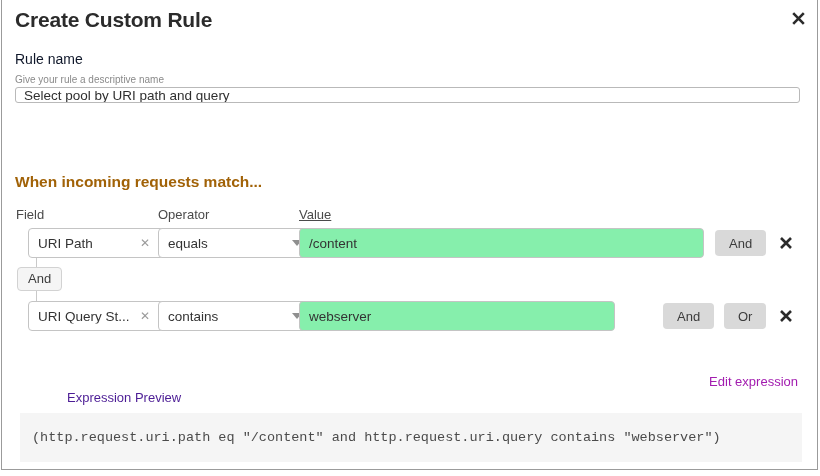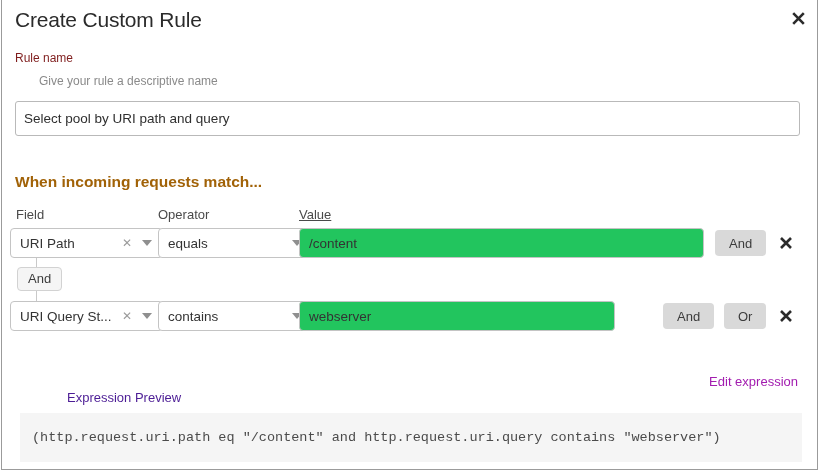--- a/index.html
+++ b/index.html
@@ -26,21 +26,21 @@
     border-top: none;
     box-sizing: border-box;
   }
 
   
   .dlg-title {
     position: absolute;
     left: 13px;
     top: 8px;
     font-size: 21px;
-    font-weight: normal;
+    font-weight: bold;
     letter-spacing: -0.2px;
     color: #2b2b2b;
   }
   .close-btn {
     position: absolute;
     right: 8px;
     top: 7px;
     width: 22px;
     height: 22px;
     display: flex;
@@ -48,37 +48,36 @@
     justify-content: center;
     cursor: pointer;
   }
   .close-btn svg { display: block; }
 
   
   .rule-label {
     position: absolute;
     left: 13px;
     top: 51px;
-    font-size: 12px;
-    color: #7f1d1d;
+    font-size: 14px;
+    color: #0f172a;
   }
   .rule-help {
     position: absolute;
     left: 13px;
     top: 74px;
-    font-size: 12px;
+    font-size: 10px;
     color: #8a8a8a;
-    margin-left: 24px;
   }
   .rule-input {
     position: absolute;
     left: 13px;
-    top: 101px;
+    top: 87px;
     width: 785px;
-    height: 35px;
+    height: 16px;
     box-sizing: border-box;
     border: 1px solid #b9b9b9;
     border-radius: 3px;
     background: #fff;
     font-family: "Liberation Sans", sans-serif;
     font-size: 13.5px;
     color: #2f2f2f;
     padding: 0 8px;
     outline: none;
   }
@@ -148,31 +147,31 @@
   .sel .caret {
     position: absolute;
     right: 10px;
     top: 50%;
     transform: translateY(-50%);
     width: 0; height: 0;
     border-left: 5px solid transparent;
     border-right: 5px solid transparent;
     border-top: 6px solid #8f8f8f;
   }
-  .sel.field-sel { left: 8px; width: 153px; }
+  .sel.field-sel { left: 26px; width: 153px; }
   .sel.op-sel    { left: 156px; width: 157px; }
   .sel.op-sel .caret { right: 12px; }
 
   .val-input {
     position: absolute;
     height: 30px;
     box-sizing: border-box;
     border: 1px solid #c4c4c4;
     border-radius: 4px;
-    background: #22c55e;
+    background: #86efac;
     font-family: "Liberation Sans", sans-serif;
     font-size: 13.5px;
     color: #333;
     padding: 0 9px;
     outline: none;
   }
   .val-input.v1 { left: 297px; width: 405px; }
   .val-input.v2 { left: 297px; width: 316px; }
 
   .logic-btn {

